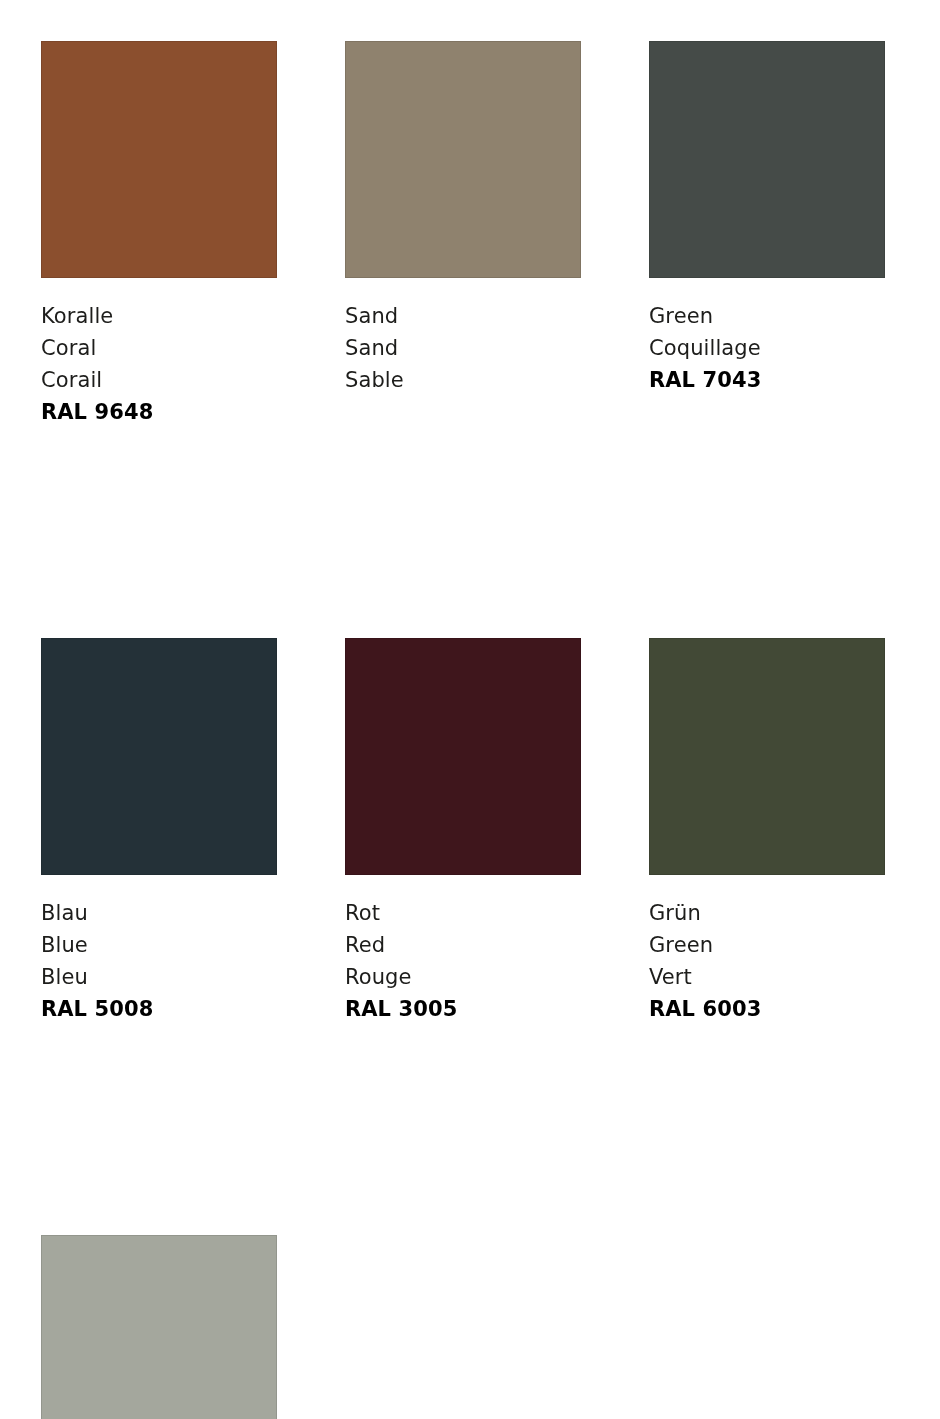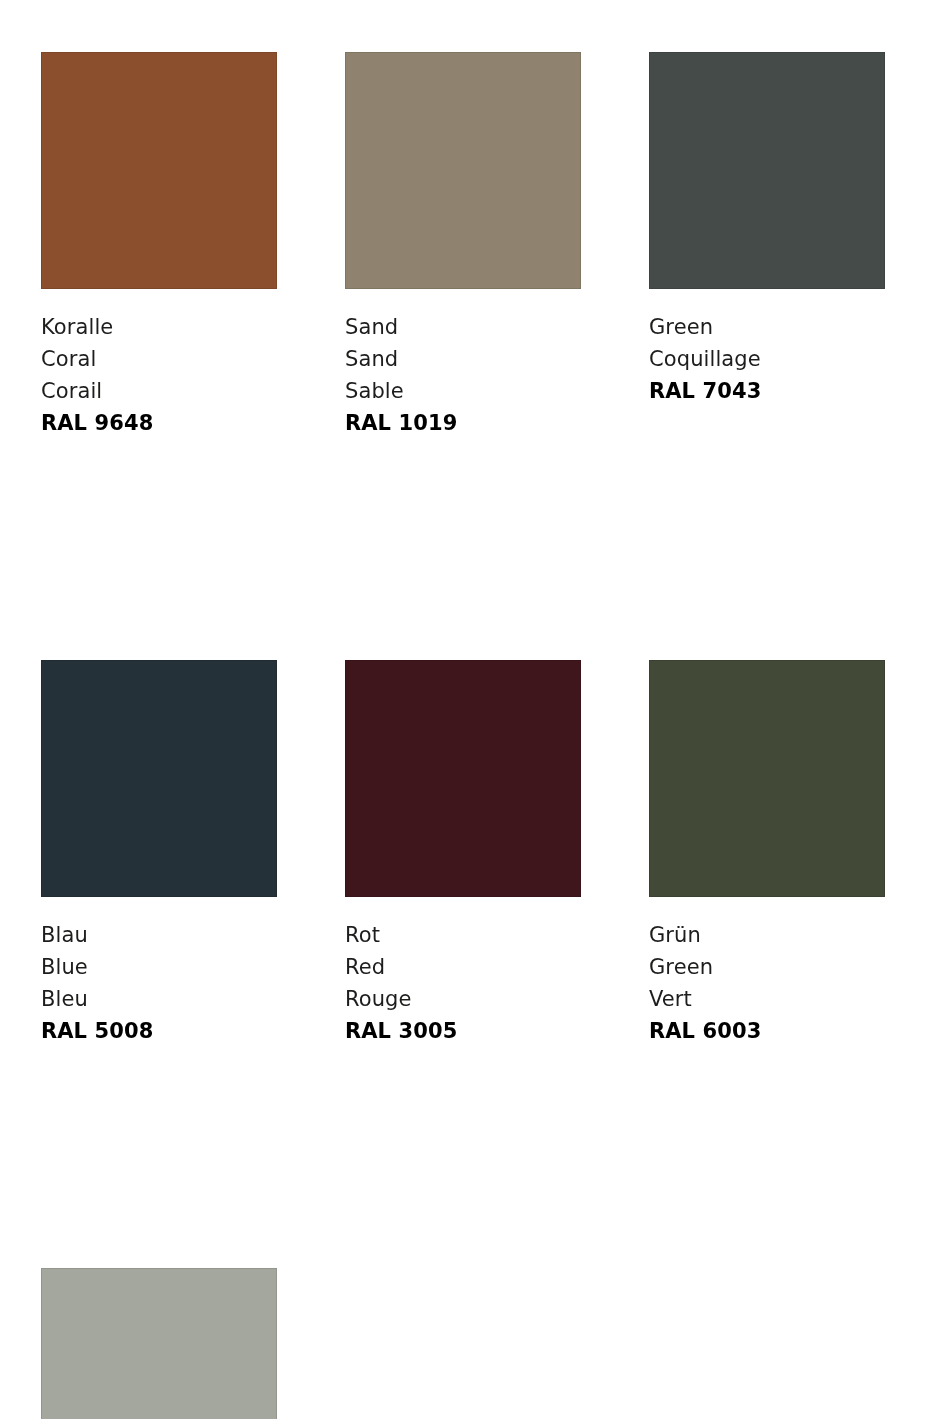--- a/index.html
+++ b/index.html
@@ -23,21 +23,20 @@
     top: 41px;
     width: 858px;
     display: grid;
     grid-template-columns: 236px 236px 236px;
     column-gap: 68px;
     row-gap: 210px;
   }
 
   .swatch-card {
     width: 236px;
-    margin-top: 11px;
   }
 
   .swatch-chip {
     width: 236px;
     height: 237px;
     box-sizing: border-box;
     border: 1px solid rgba(0, 0, 0, 0.10);
     display: block;
   }
 
@@ -78,21 +77,20 @@
       <div class="label-line">Corail</div>
       <div class="label-code">RAL 9648</div>
     </div>
   </div>
     <div class="swatch-card">
     <div class="swatch-chip" style="background-color: rgb(143, 130, 110);"></div>
     <div class="swatch-labels">
       <div class="label-line">Sand</div>
       <div class="label-line">Sand</div>
       <div class="label-line">Sable</div>
-      <div class="label-code">RAL 1019</div>
     </div>
   </div>
     <div class="swatch-card">
     <div class="swatch-chip" style="background-color: rgb(69, 75, 72);"></div>
     <div class="swatch-labels">
       <div class="label-line">Green</div>
       <div class="label-line">Coquillage</div>
       <div class="label-code">RAL 7043</div>
     </div>
   </div>

